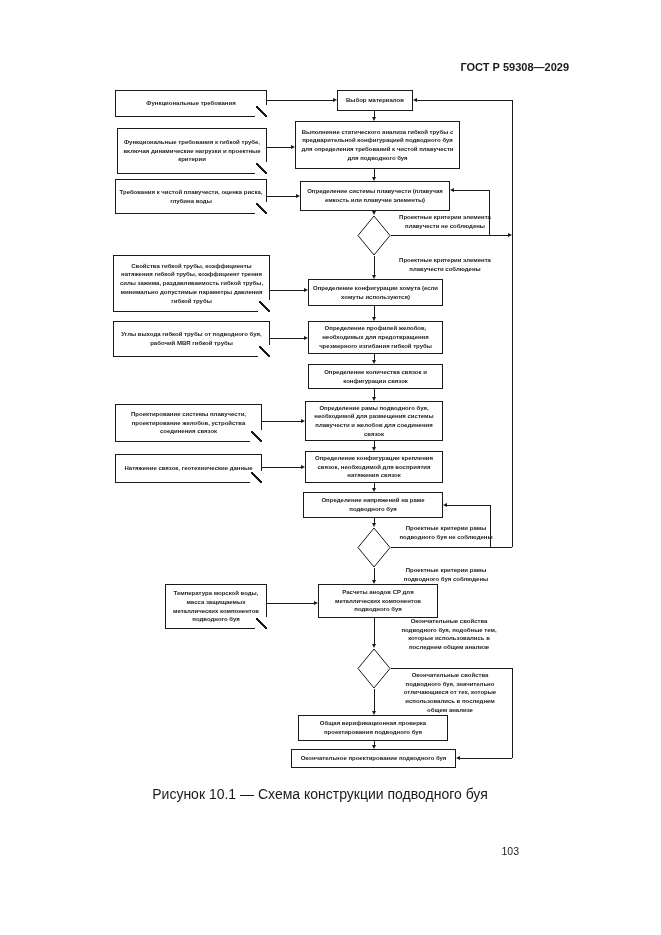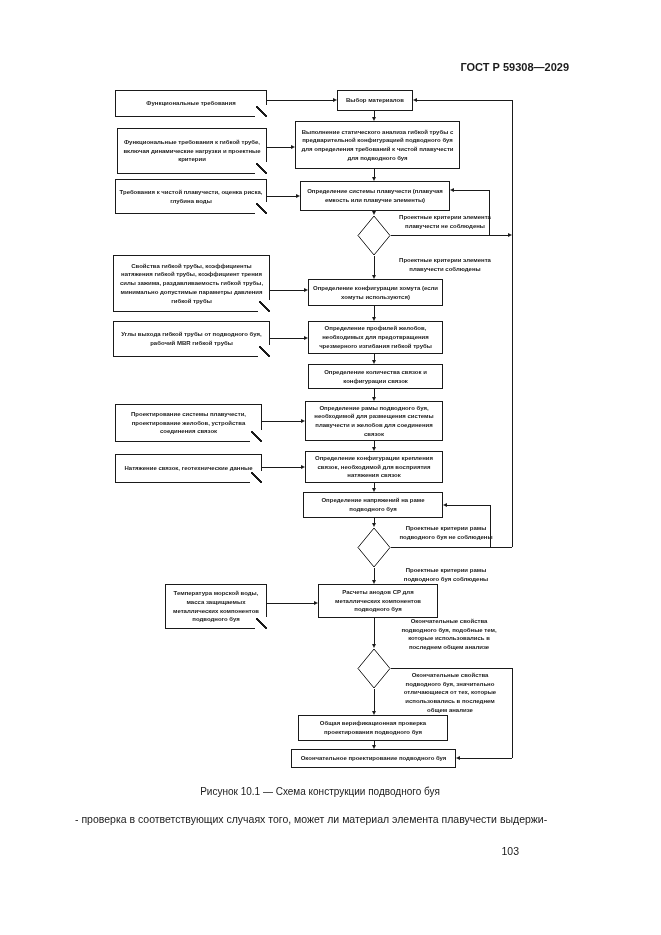--- a/index.html
+++ b/index.html
@@ -15,21 +15,21 @@
   .dlabel{position:absolute;font-size:6px;font-weight:bold;line-height:1.45;text-align:center;}
   .dia{position:absolute;}
   
   .vl{position:absolute;width:1px;background:#1a1a1a;}
   .hl{position:absolute;height:1px;background:#1a1a1a;}
   .a-d{position:absolute;width:0;height:0;border-left:2.5px solid transparent;border-right:2.5px solid transparent;border-top:4px solid #1a1a1a;}
   .a-r{position:absolute;width:0;height:0;border-top:2.5px solid transparent;border-bottom:2.5px solid transparent;border-left:4px solid #1a1a1a;}
   .a-l{position:absolute;width:0;height:0;border-top:2.5px solid transparent;border-bottom:2.5px solid transparent;border-right:4px solid #1a1a1a;}
   
   .hdr{position:absolute;top:61px;right:92px;font-size:11px;font-weight:bold;}
-  .cap{position:absolute;top:786px;left:60px;width:520px;text-align:center;font-size:10px;}
+  .cap{position:absolute;top:786px;left:60px;width:520px;text-align:center;font-size:14px;}
   .body-l1{position:absolute;top:813px;left:45px;width:572px;font-size:10.5px;text-indent:30px;}
   .body-l2{position:absolute;top:829px;left:45px;width:572px;font-size:10.5px;}
   .pnum{position:absolute;top:845px;left:457px;width:62px;text-align:right;font-size:10.5px;}
 </style>
 </head>
 <body>
 
 <div id="page">
 
   <div class="hdr">ГОСТ Р 59308—2029</div>
@@ -169,16 +169,15 @@
   <div class="hl" style="left:391px;top:547px;width:121px"></div>
   <div class="vl" style="left:490px;top:505px;height:42px"></div>
   <div class="hl" style="left:447px;top:505px;width:43px"></div>
     <div class="a-l" style="left:443px;top:502.5px"></div>
   <div class="hl" style="left:391px;top:668px;width:121px"></div>
   <div class="vl" style="left:512px;top:668px;height:90px"></div>
   <div class="hl" style="left:460px;top:758px;width:52px"></div>
     <div class="a-l" style="left:456px;top:755.5px"></div>
 
   <div class="cap">Рисунок 10.1 — Схема конструкции подводного буя</div>
-  <div class="body-l1">- проверка в соответствующих случаях того, может ли материал элемента плавучести выдержи-</div>
   <div class="pnum">103</div>
 
 </div>
 
 </body></html>

